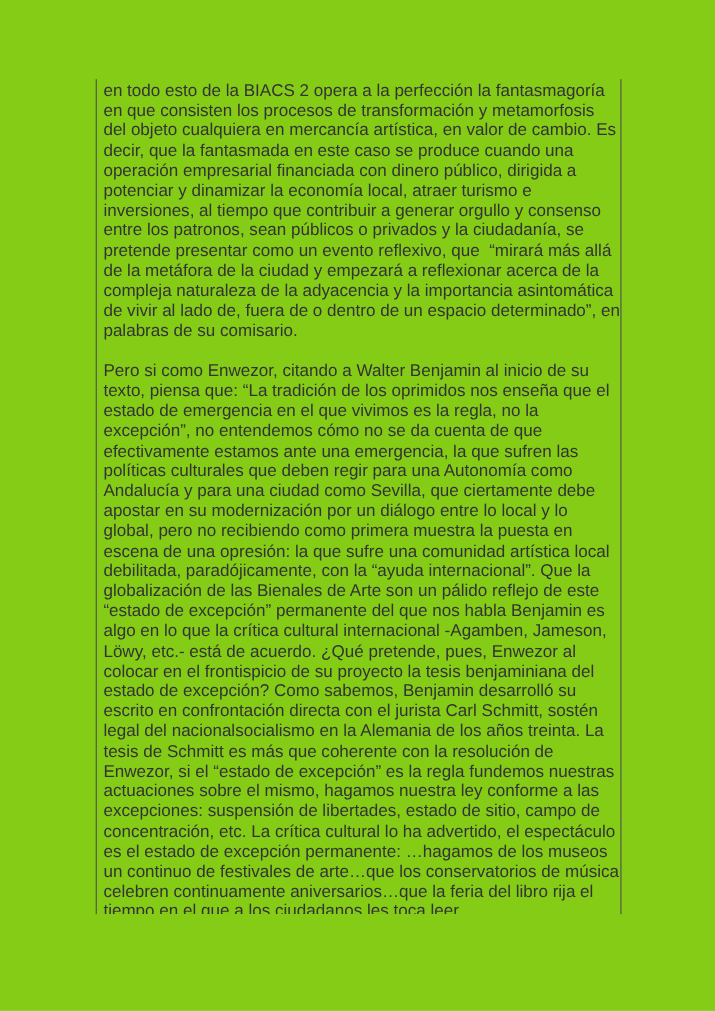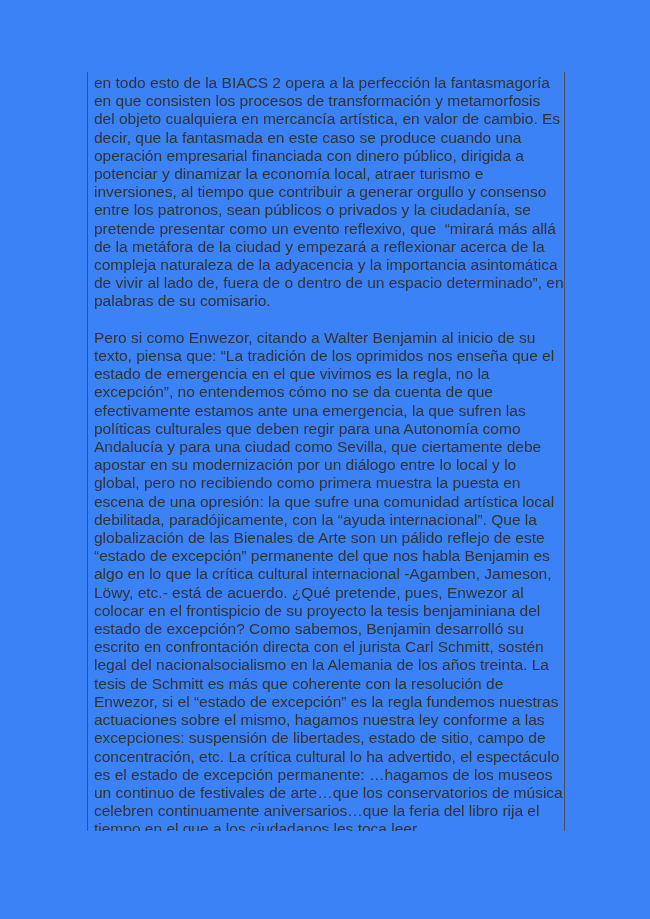--- a/index.html
+++ b/index.html
@@ -10,21 +10,21 @@
     width: 650px;
     height: 919px;
     background: #fdfdfd;
     position: relative;
     overflow: hidden;
     font-family: "Liberation Sans", "DejaVu Sans", sans-serif;
   }
   .page {
     position: absolute;
     inset: 0;
-    background: #3b82f6;
+    background: #84cc16;
   }
   .text-frame {
     position: absolute;
     left: 87px;
     top: 72px;
     width: 478px;
     height: 759px;
     box-sizing: border-box;
     border-left: 1px solid #4f4f4f;
     border-right: 1px solid #4f4f4f;

